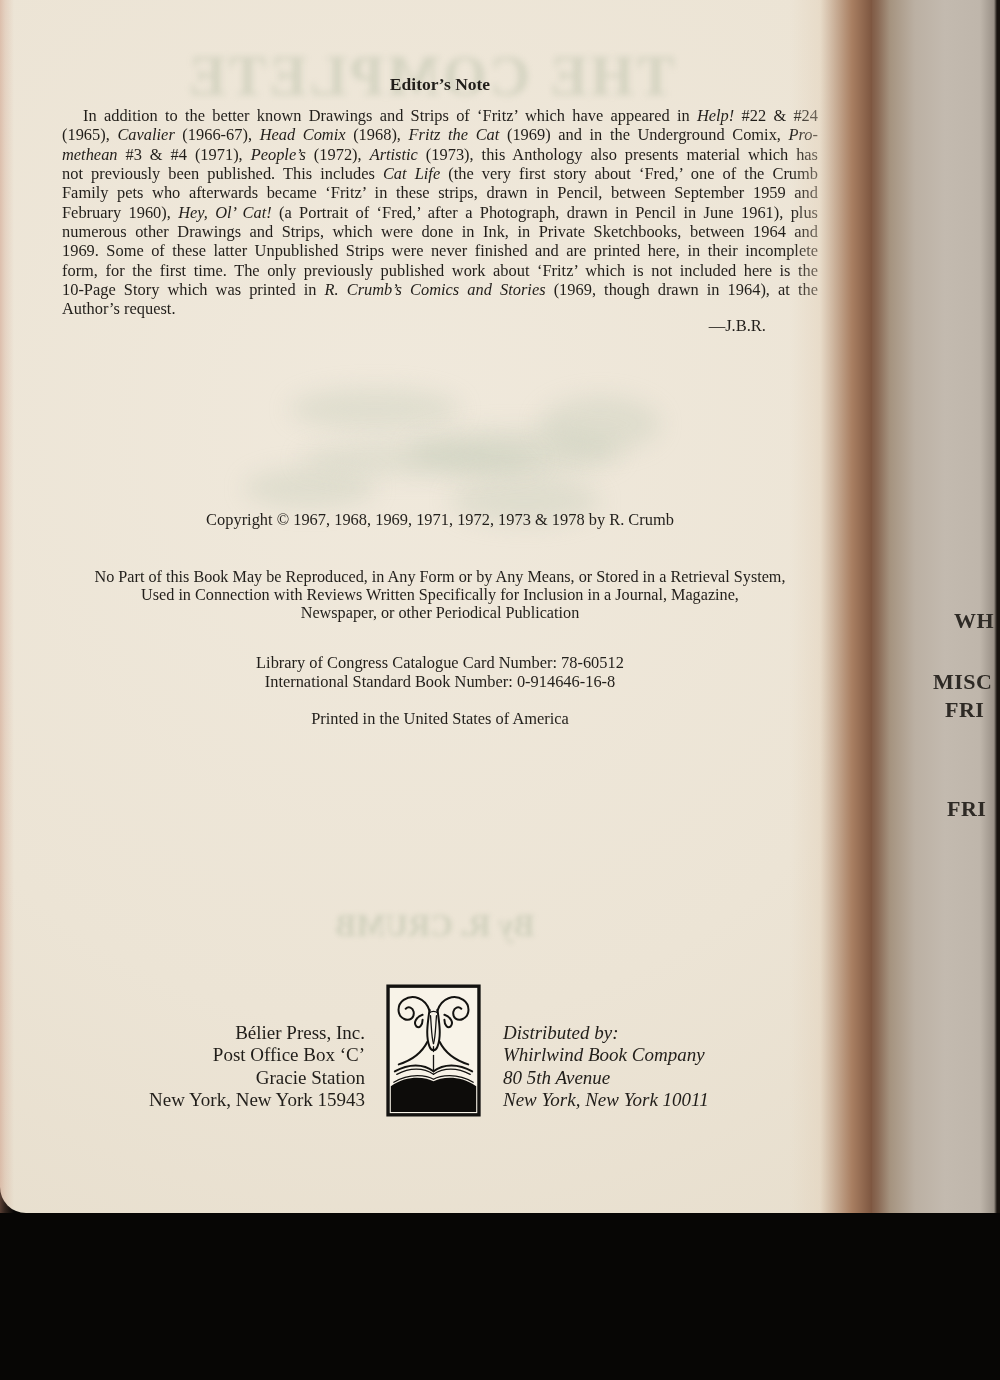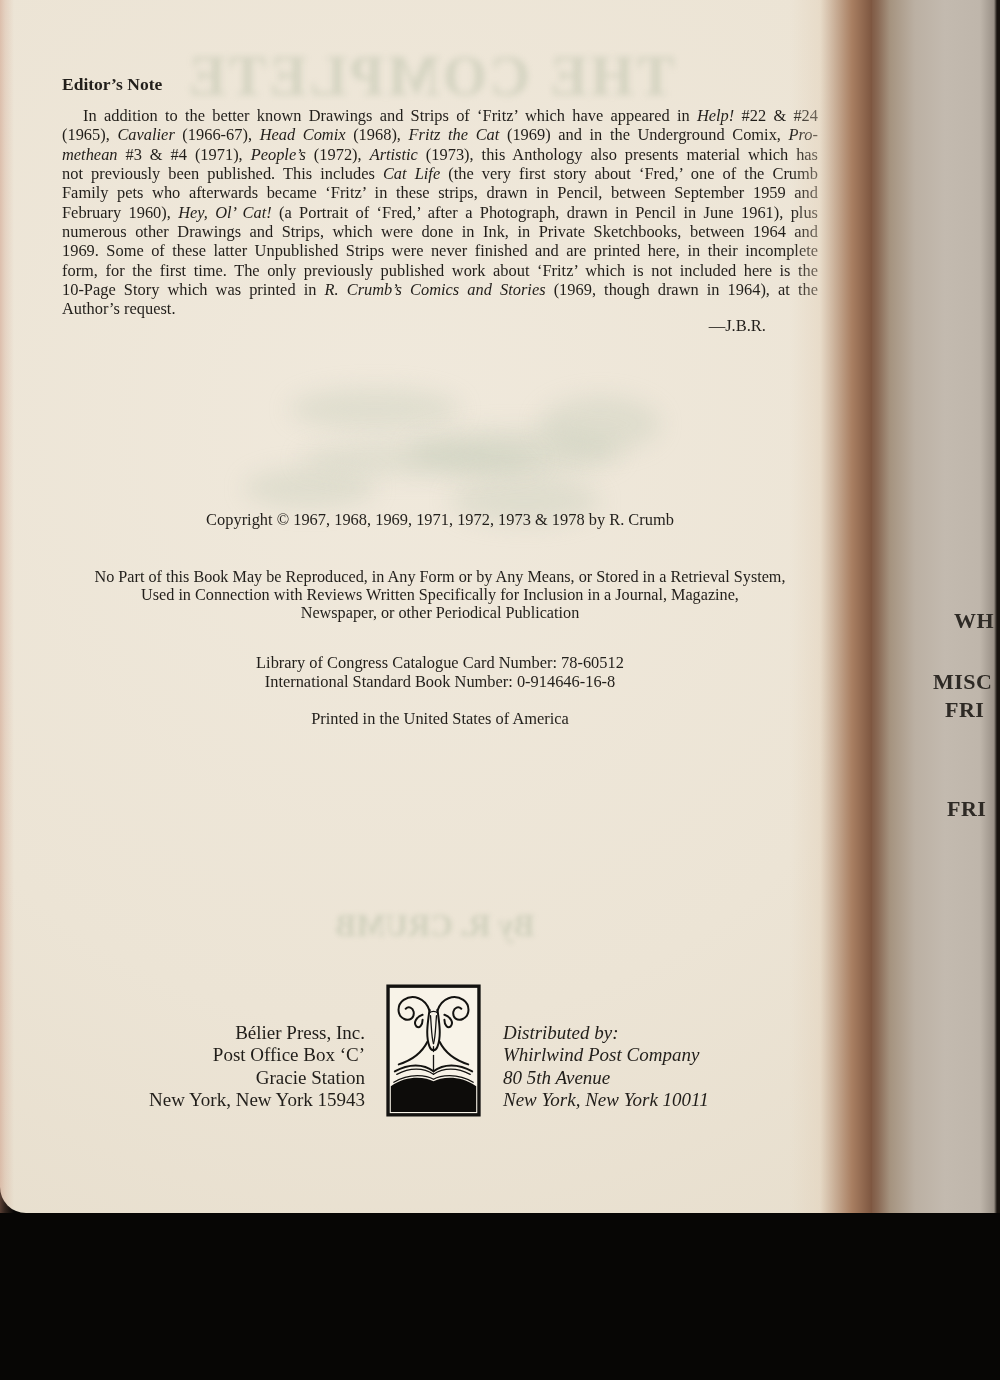--- a/index.html
+++ b/index.html
@@ -37,21 +37,21 @@
   .b1{left:290px;top:388px;width:170px;height:42px;}
   .b2{left:410px;top:428px;width:210px;height:48px;}
   .b3{left:245px;top:468px;width:130px;height:40px;}
   .b4{left:450px;top:478px;width:150px;height:46px;}
   .b5{left:300px;top:442px;width:240px;height:34px;}
   .b6{left:540px;top:396px;width:120px;height:56px;}
 
   
   .ink{color:#211e1a;}
   .col{position:absolute;left:62px;width:756px;}
-  .note-title{top:74px;text-align:left;font-weight:bold;font-size:17.5px;}
+  .note-title{top:74px;text-align:center;font-weight:bold;font-size:17.5px;}
   .para{top:106px;font-size:16.4px;line-height:19.35px;}
   .pline{text-align:justify;text-align-last:justify;white-space:nowrap;}
   .pline:first-child{padding-left:21px;}
   .pline:last-child{text-align-last:left;white-space:normal;}
   .sig{top:316px;text-align:right;padding-right:52px;box-sizing:border-box;font-size:16.5px;}
   .center{text-align:center;}
   .copyright{top:511px;font-size:16.4px;line-height:18.8px;}
   .permission{top:568px;font-size:16.2px;line-height:18.2px;}
   .numbers{top:654px;font-size:16.4px;line-height:18.6px;}
   .printed{top:709px;font-size:16.4px;}
@@ -158,21 +158,21 @@
         <path class="ln thin" d="M48,91 C38,84 24,84 11,91"></path>
         <path class="ln thin" d="M48,91 C58,84 72,84 85,91"></path>
         <path class="ln thin" d="M48,72 L48,88"></path>
 
         <path class="ln thin" d="M8,99 C24,89 42,92 48,96 C54,92 72,89 88,99"></path>
         <path d="M5,103 C22,91 40,94 48,98 C56,94 74,91 91,103 L91,129 L5,129 Z" fill="#0d0c0a"></path>
       </svg>
 
       <div class="dist ink">
           <div class="aline">Distributed by:</div>
-          <div class="aline">Whirlwind Post Company</div>
+          <div class="aline">Whirlwind Book Company</div>
           <div class="aline">80 5th Avenue</div>
           <div class="aline">New York, New York 10011</div>
         </div>
     </div>
 
     <div class="edge-shadow"></div>
     <div class="left-edge"></div>
   </div>
 
   <div class="strip"></div>

